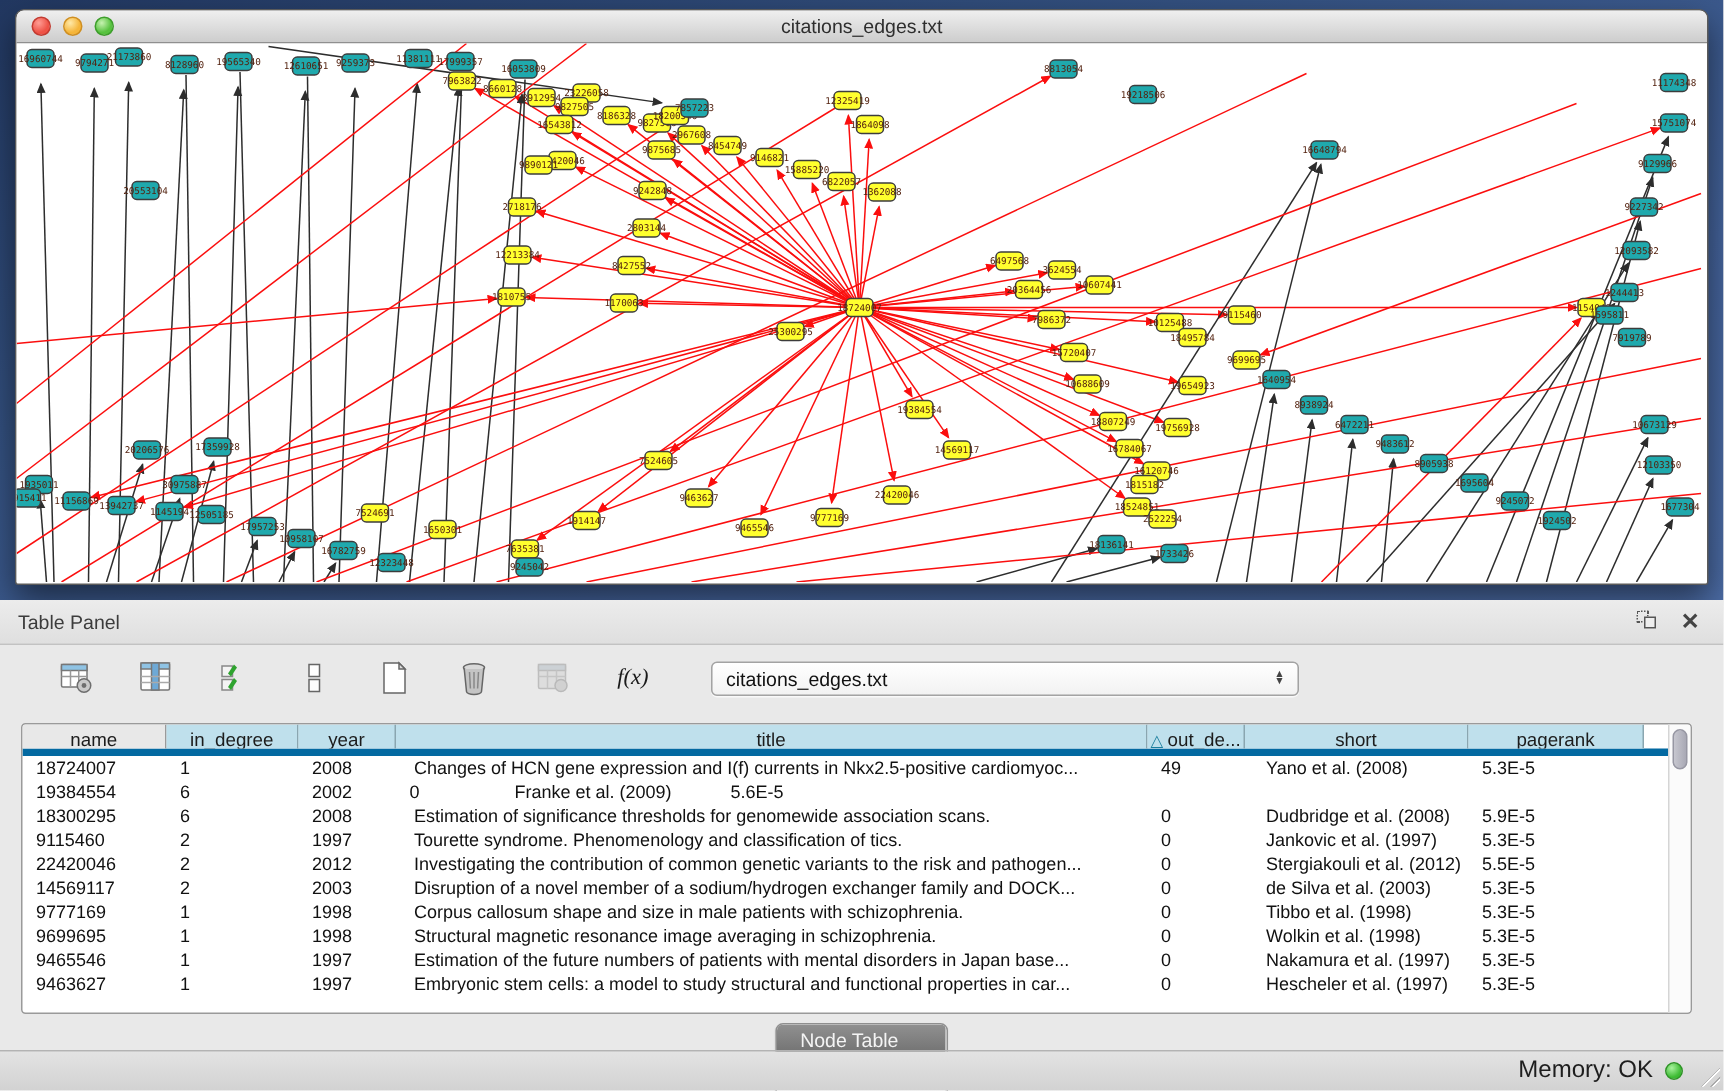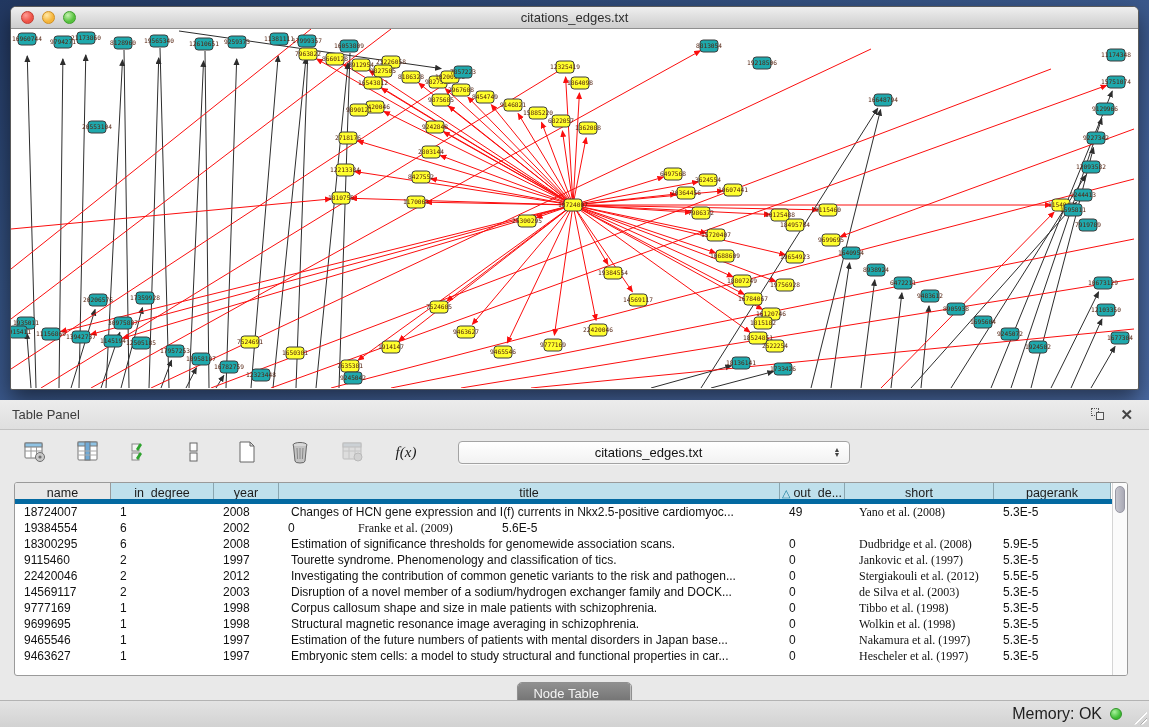--- a/index.html
+++ b/index.html
@@ -29,41 +29,41 @@
     display:flex; align-items:center; }
   .panel-header .ptitle { font-size:13px; color:#3c3c3c; padding-left:12px; flex:1; }
   .panel-header .hbtn { margin-right:16px; color:#444; cursor:default; }
   .float-glyph { position:relative; width:13px; height:12px; display:inline-block; }
   .float-glyph .sq1 { position:absolute; left:0; top:0; width:8px; height:8px; border:1.4px dotted #555; }
   .float-glyph .sq2 { position:absolute; right:0; bottom:0; width:8px; height:8px; border:1.4px solid #555; background:#eee; }
   .close-x { font-size:15px; font-weight:bold; color:#222; line-height:12px; }
 
   .panel-body { position:absolute; left:0; top:430px; width:1149px; height:270px; background:#e9e9e9; }
 
-  .toolbar { display:flex; align-items:center; height:38px; padding:6px 0 0 22px; gap:27px;text-align:center; }
+  .toolbar { display:flex; align-items:center; height:38px; padding:6px 0 0 38px; gap:27px; }
   .tb-icon { width:26px; height:26px; display:flex; align-items:center; justify-content:center; }
   .fx { font-family:"Liberation Serif", serif; font-style:italic; font-size:15px; color:#1a1a1a; white-space:nowrap; }
   .dropdown { margin-left:12px; width:392px; height:23px; background:linear-gradient(#ffffff,#f2f2f2);
     border:1px solid #a3a3a3; border-radius:4px; display:flex; align-items:center; box-shadow:0 1px 0 rgba(255,255,255,.7); }
   .dropdown .dval { flex:1; font-size:13px; color:#111; padding-left:9px; }
   .dropdown .steppers { width:20px; display:flex; flex-direction:column; align-items:center; line-height:5px; padding-right:4px; }
   .dropdown .steppers span { font-size:7px; color:#444; }
 
   .table-wrap { position:absolute; left:14px; top:52px; width:1114px; height:194px;
     border:1px solid #9a9a9a; border-radius:3px; background:#fff; overflow:hidden; display:flex; }
   .grid { flex:1; }
   .thead { display:flex; height:21px; border-bottom:5px solid #0369a1; }
   .th { font-size:12.5px; color:#1c1c1c; text-align:center; line-height:20px;
     background:#bfe0ec; border-right:1px solid #8aa6b0; overflow:hidden; white-space:nowrap; }
   .th.gray { background:#e8e8e8; border-right:1px solid #9a9a9a; }
   .th .sort { color:#1c7f9e; font-size:11px; margin-right:3px; }
   .tbody .tr { display:flex; height:16px; }
   .td { font-size:12px; color:#111; line-height:16px; white-space:nowrap; overflow:hidden; padding-left:9px; }
-  .c0{width:96px;} .c1{width:103px;} .c2{width:65px;} .c3{width:501px;} .c4{width:65px;} .c5{width:149px;} .c6{width:117px;}
-  .td.c3{ padding-left:12px; } .td.c5{ padding-left:14px;font-family:Liberation Serif, serif; }
+  .c0{width:96px;} .c1{width:88px;} .c2{width:65px;} .c3{width:501px;} .c4{width:65px;} .c5{width:149px;} .c6{width:117px;}
+  .td.c3{ padding-left:12px; } .td.c5{ padding-left:14px; }
   .vscroll { width:15px; border-left:1px solid #d5d5d5; background:#fbfbfb; position:relative; }
   .vthumb { position:absolute; left:2px; top:3px; width:10px; height:27px; border-radius:5px;
     background:linear-gradient(90deg,#c7c7cf,#a9a9b5); border:1px solid #9797a3; }
 
   .tabs-row { position:absolute; left:0; top:252px; width:1149px; display:flex; justify-content:center; }
   .seg { display:flex; border:1px solid #8f8f8f; border-radius:5px; overflow:hidden; background:#fcfcfc;
     box-shadow:0 1px 1px rgba(0,0,0,.15);flex-direction:column; }
   .seg .tab { font-size:13px; color:#8b5cf6; padding:3px 15px 4px; border-right:1px solid #bdbdbd; }
   .seg .tab:last-child { border-right:none;margin-top:44px; }
   .seg .tab.sel { background:linear-gradient(#909090,#6e6e6e); color:#f4f4f4; }

